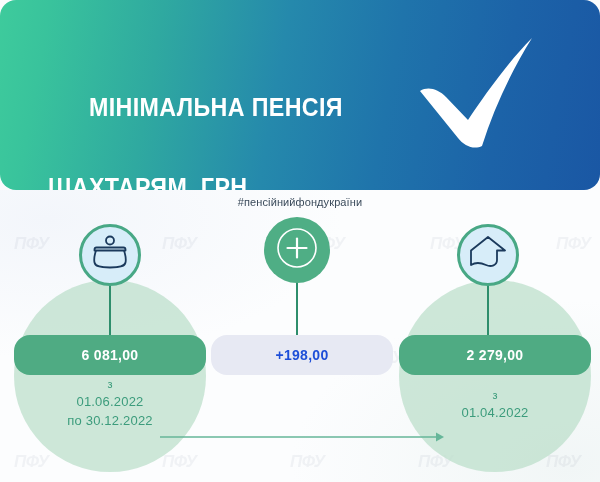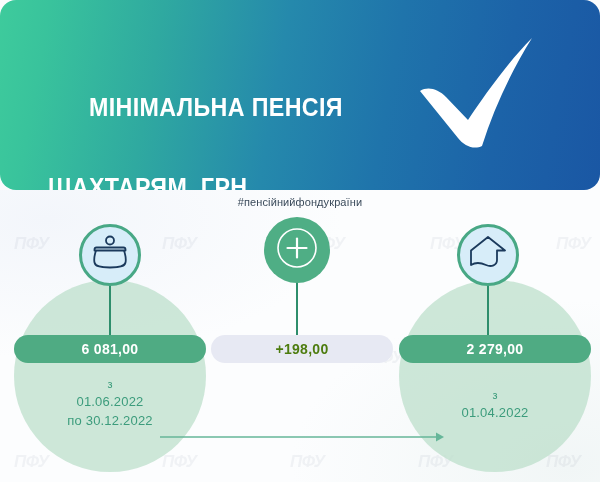--- a/index.html
+++ b/index.html
@@ -142,40 +142,40 @@
     width: 2px;
     background: #2e8e6c;
   }
   .stem.left   { left: 109px; top: 94px;  height: 56px; }
   .stem.center { left: 296px; top: 92px;  height: 62px; }
   .stem.right  { left: 487px; top: 94px;  height: 56px; }
 
   
   .pill {
     position: absolute;
-    height: 28px;
+    height: 40px;
     border-radius: 16px;
     display: flex;
     align-items: center;
     justify-content: center;
     font-size: 14px;
     font-weight: bold;
     letter-spacing: 0.3px;
     box-sizing: border-box;
   }
   .pill.green {
     background: #4fab83;
     color: #ffffff;
   }
   .pill.left  { left: 14px;  top: 145px; width: 192px; }
   .pill.right { left: 399px; top: 145px; width: 192px; }
   .pill.mid {
     left: 211px; top: 145px; width: 182px;
     background: #e7e9f3;
-    color: #4d7c0f;
+    color: #1d4ed8;
   }
 
   
   .dates {
     position: absolute;
     width: 192px;
     text-align: center;
     color: #3c9c7c;
     font-size: 13px;
     line-height: 19px;

